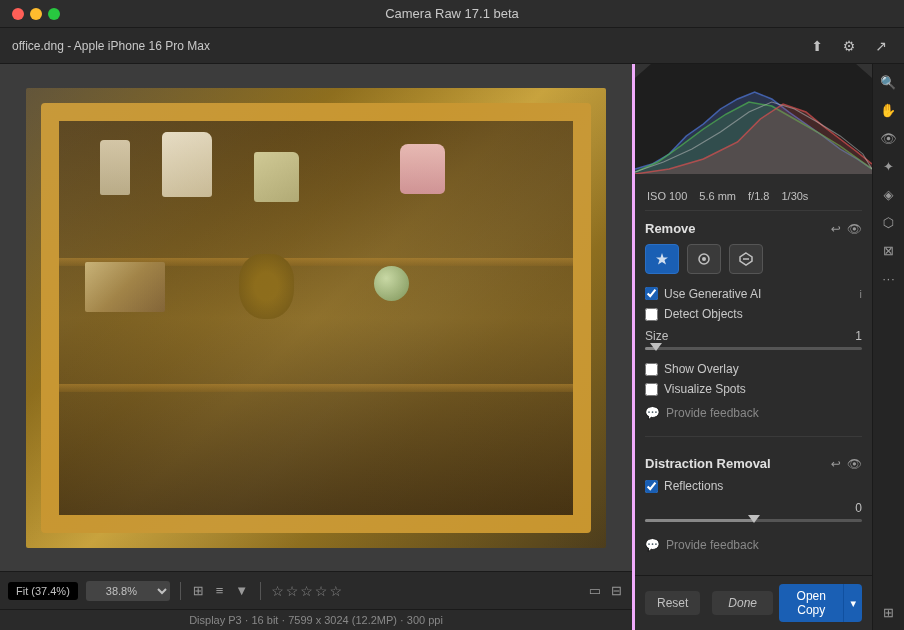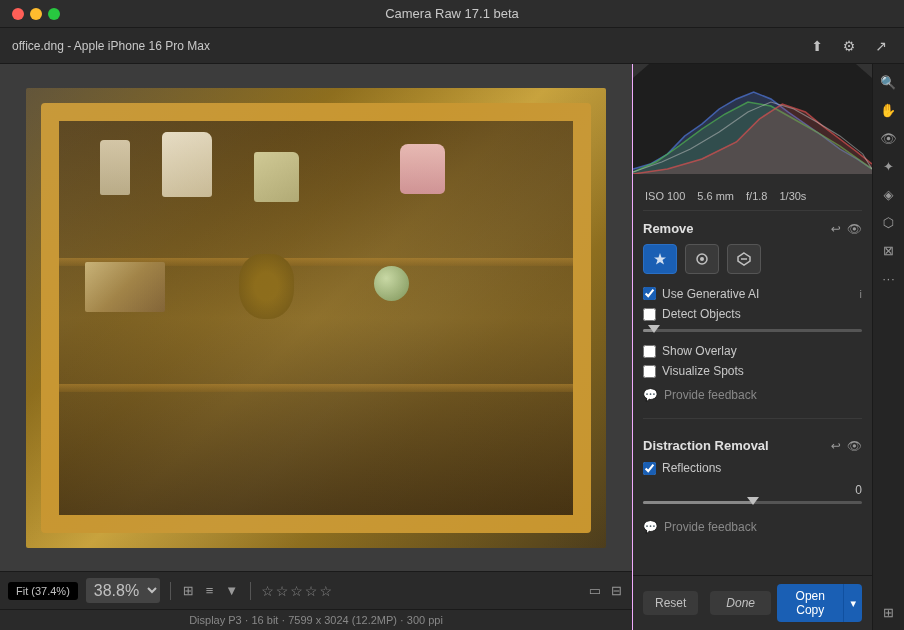--- a/index.html
+++ b/index.html
@@ -210,22 +210,22 @@
       color: #c0c0c0;
       font-size: 11px;
       padding: 3px 8px;
       border-radius: 3px;
       cursor: pointer;
     }
     .zoom-select {
       background: #444;
       border: none;
       color: #c0c0c0;
-      font-size: 16px;
-      padding: 3px 4px;
+      font-size: 11px;
+      padding: 3px 16px;
       border-radius: 3px;
       cursor: pointer;
     }
     .toolbar-sep {
       width: 1px;
       height: 18px;
       background: #555;
       margin: 0 2px;
     }
     .tool-icon-sm {
@@ -252,21 +252,21 @@
       padding: 4px;
       background: #2a2a2a;
       border-top: 1px solid #1a1a1a;
       flex-shrink: 0;
     }
 
     
     .right-panel {
       width: 240px;
       background: #2c2c2c;
-      border-left: 1px solid #f0abfc;
+      border-left: 3px solid #f0abfc;
       display: flex;
       flex-direction: column;
       overflow: hidden;
       flex-shrink: 0;
     }
 
     
     .histogram-area {
       height: 110px;
       background: #1e1e1e;
@@ -671,20 +671,24 @@
           <label class="checkbox-label" for="genai">Use Generative AI</label>
           <span class="info-icon">ℹ</span>
         </div>
 
         <div class="checkbox-row">
           <input type="checkbox" id="detectobj" style="">
           <label class="checkbox-label" for="detectobj">Detect Objects</label>
         </div>
 
         <div class="slider-row">
+          <div class="slider-label-row">
+            <span class="slider-lbl">Size</span>
+            <span class="slider-val">1</span>
+          </div>
           <div class="slider-track">
             <div class="slider-fill" style="width:5%"></div>
             <div class="triangle-thumb" style="left:5%"></div>
           </div>
         </div>
 
         <div class="checkbox-row show-overlay-row">
           <input type="checkbox" id="showoverlay" style="">
           <label class="checkbox-label" for="showoverlay">Show Overlay</label>
         </div>

